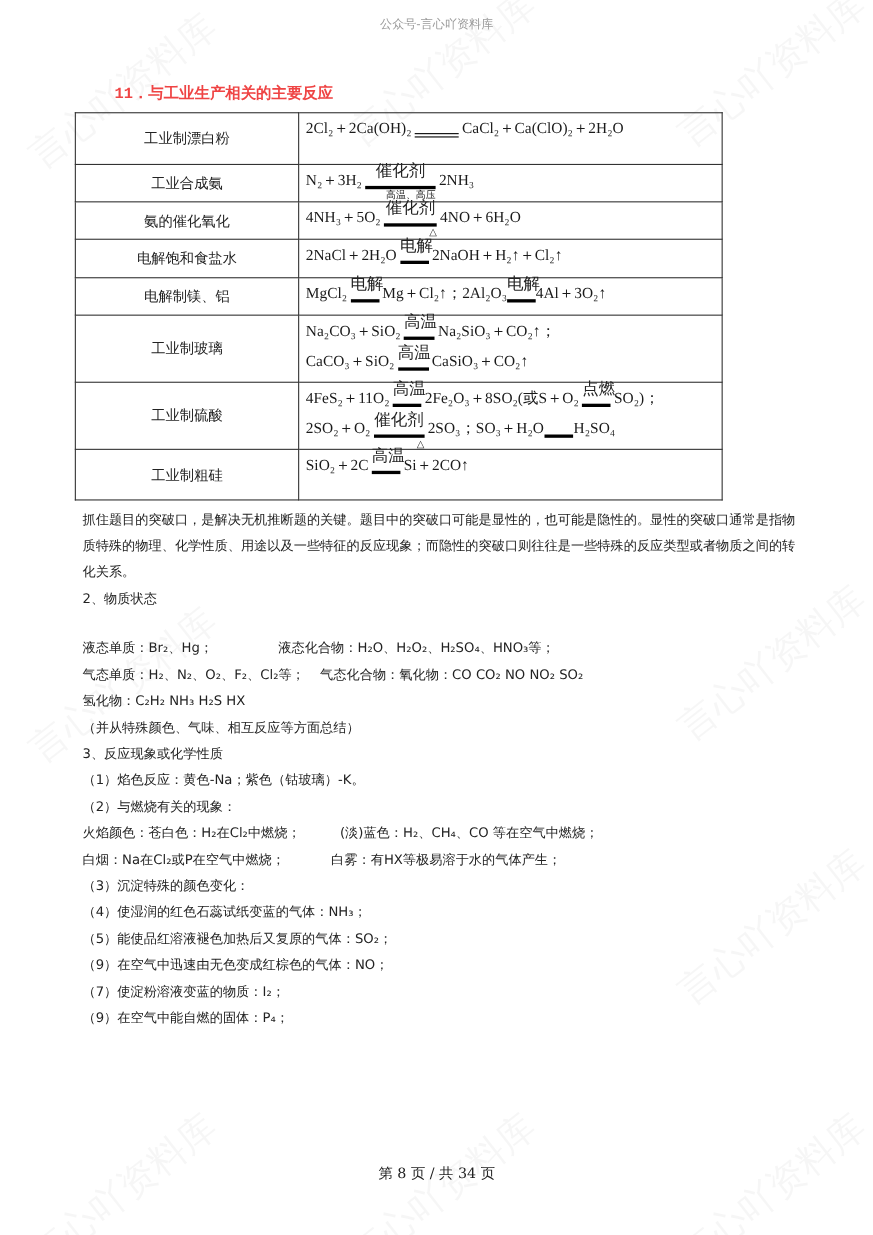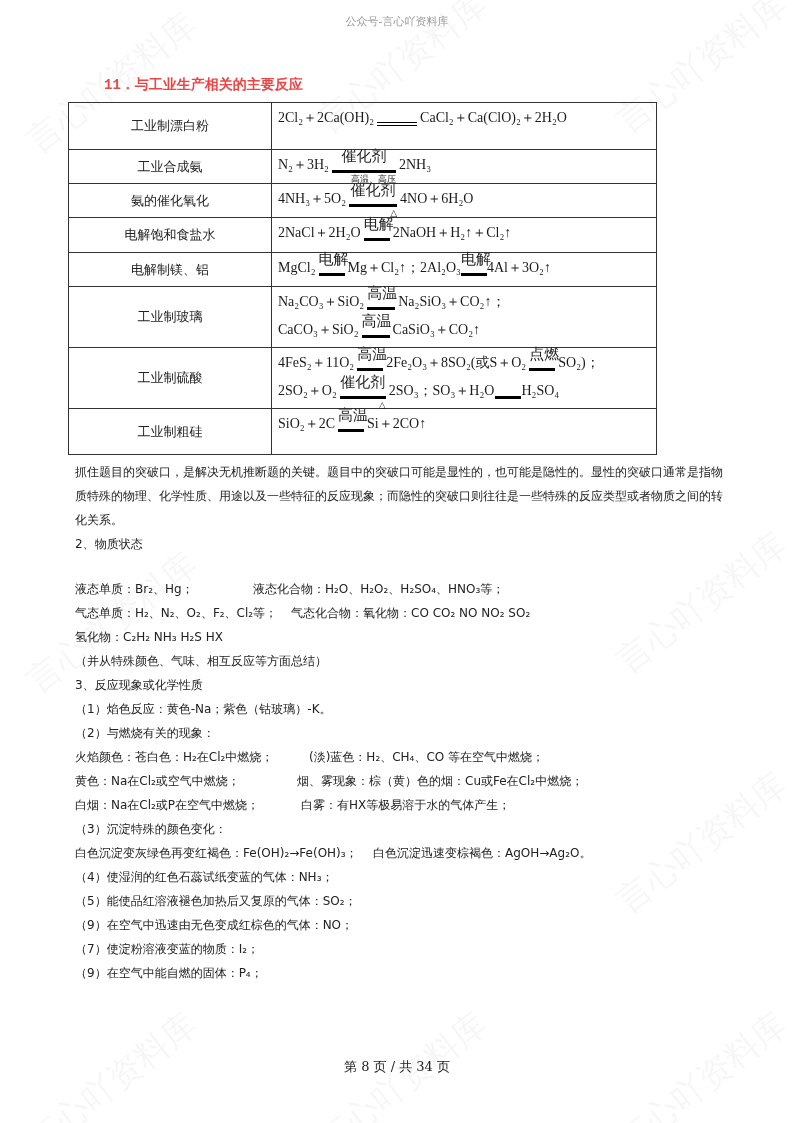--- a/index.html
+++ b/index.html
@@ -109,24 +109,22 @@
   <p class="wrap">抓住题目的突破口，是解决无机推断题的关键。题目中的突破口可能是显性的，也可能是隐性的。显性的突破口通常是指物质特殊的物理、化学性质、用途以及一些特征的反应现象；而隐性的突破口则往往是一些特殊的反应类型或者物质之间的转化关系。</p>
   <p>2、物质状态</p>
   <p><span style="display:inline-block;width:178px;margin-top:21px;">液态单质：Br₂、Hg；</span><span>液态化合物：H₂O、H₂O₂、H₂SO₄、HNO₃等；</span></p>
   <p><span style="display:inline-block;width:216px;">气态单质：H₂、N₂、O₂、F₂、Cl₂等；</span><span>气态化合物：氧化物：CO  CO₂  NO  NO₂  SO₂</span></p>
   <p>氢化物：C₂H₂  NH₃  H₂S  HX</p>
   <p>（并从特殊颜色、气味、相互反应等方面总结）</p>
   <p>3、反应现象或化学性质</p>
   <p>（1）焰色反应：黄色-Na；紫色（钴玻璃）-K。</p>
   <p>（2）与燃烧有关的现象：</p>
   <p><span style="display:inline-block;width:234px;">火焰颜色：苍白色：H₂在Cl₂中燃烧；</span><span>(淡)蓝色：H₂、CH₄、CO 等在空气中燃烧；</span></p>
-  <p><span style="display:inline-block;width:222px;">黄色：Na在Cl₂或空气中燃烧；</span><span>烟、雾现象：棕（黄）色的烟：Cu或Fe在Cl₂中燃烧；</span></p>
   <p><span style="display:inline-block;width:226px;">白烟：Na在Cl₂或P在空气中燃烧；</span><span>白雾：有HX等极易溶于水的气体产生；</span></p>
   <p>（3）沉淀特殊的颜色变化：</p>
-  <p><span style="display:inline-block;width:298px;">白色沉淀变灰绿色再变红褐色：Fe(OH)₂→Fe(OH)₃；</span><span>白色沉淀迅速变棕褐色：AgOH→Ag₂O。</span></p>
   <p>（4）使湿润的红色石蕊试纸变蓝的气体：NH₃；</p>
   <p>（5）能使品红溶液褪色加热后又复原的气体：SO₂；</p>
   <p>（9）在空气中迅速由无色变成红棕色的气体：NO；</p>
   <p>（7）使淀粉溶液变蓝的物质：I₂；</p>
   <p>（9）在空气中能自燃的固体：P₄；</p>
 </div>
 
 <div class="footer">第 8 页 / 共 34 页</div>
 
 </body></html>

